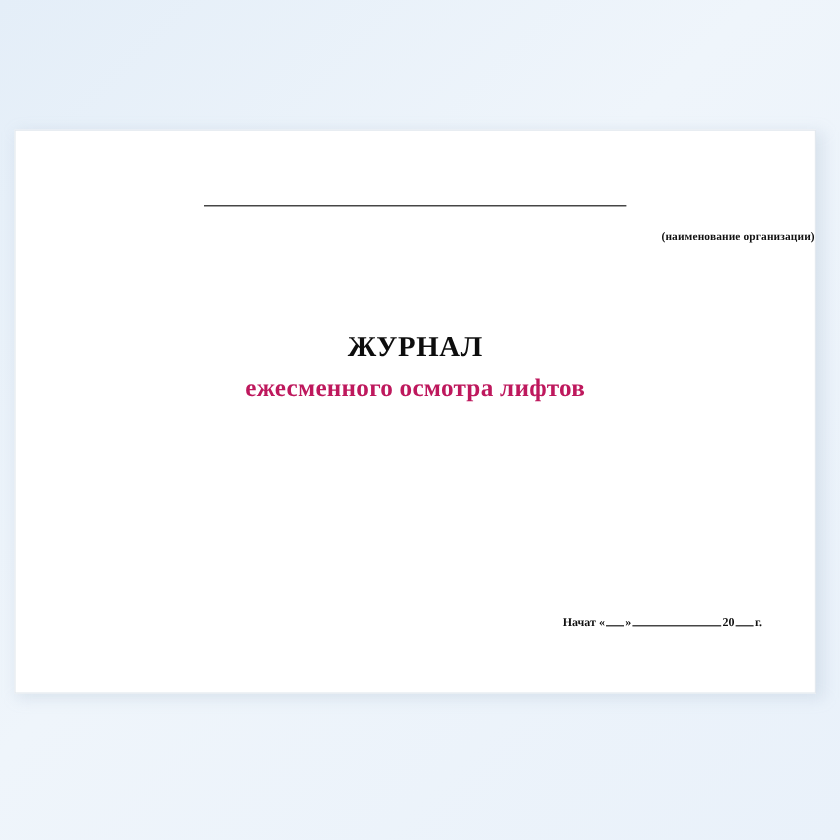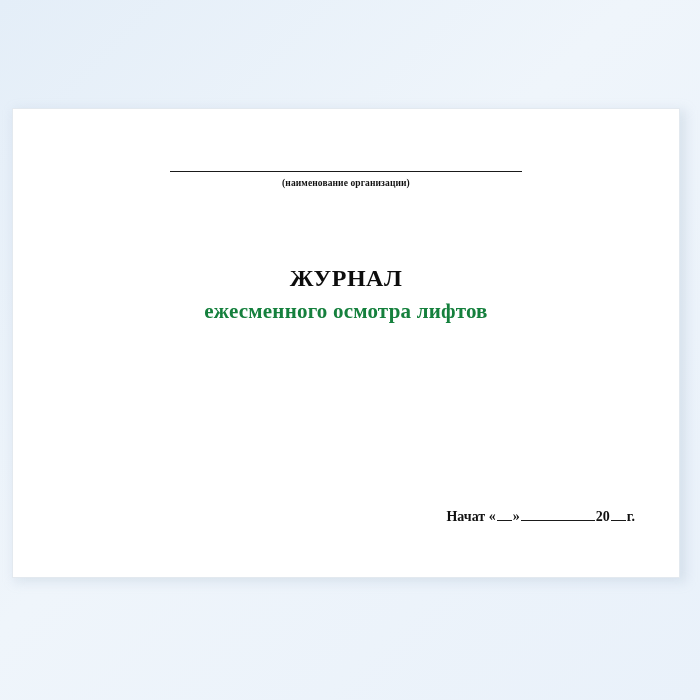--- a/index.html
+++ b/index.html
@@ -45,55 +45,56 @@
     top: 52px;
     text-align: center;
   }
   .org-rule {
     width: 352px;
     margin: 0 auto;
     border-bottom: 1px solid #1a1a1a;
     height: 10px;
   }
   .org-caption {
-    margin-top: 6px;
+    margin-top: 21px;
     font-size: 9.5px;
     font-weight: bold;
     color: #111111;
     letter-spacing: 0.1px;
     font-family: "Liberation Serif", serif;
+    text-align: right;
   }
   .title-block {
     position: absolute;
     left: 0;
     right: 0;
-    top: 156px;
+    top: 168px;
     text-align: center;
   }
   .title-main {
     font-size: 24px;
     font-weight: bold;
     color: #0d0d0d;
     letter-spacing: 0.5px;
     line-height: 1.15;
   }
   .title-sub {
     margin-top: 6px;
     font-size: 21px;
     font-weight: bold;
-    color: #15803d;
+    color: #be185d;
     letter-spacing: 0.2px;
     line-height: 1.2;
   }
   .footer-block {
     position: absolute;
     right: 44px;
     bottom: 52px;
     text-align: right;
-    font-size: 14px;
+    font-size: 10px;
     font-weight: bold;
     color: #111111;
   }
   .footer-line {
     margin-bottom: 9px;
     white-space: nowrap;
   }
   .footer-line:last-child {
     margin-bottom: 0;
   }

